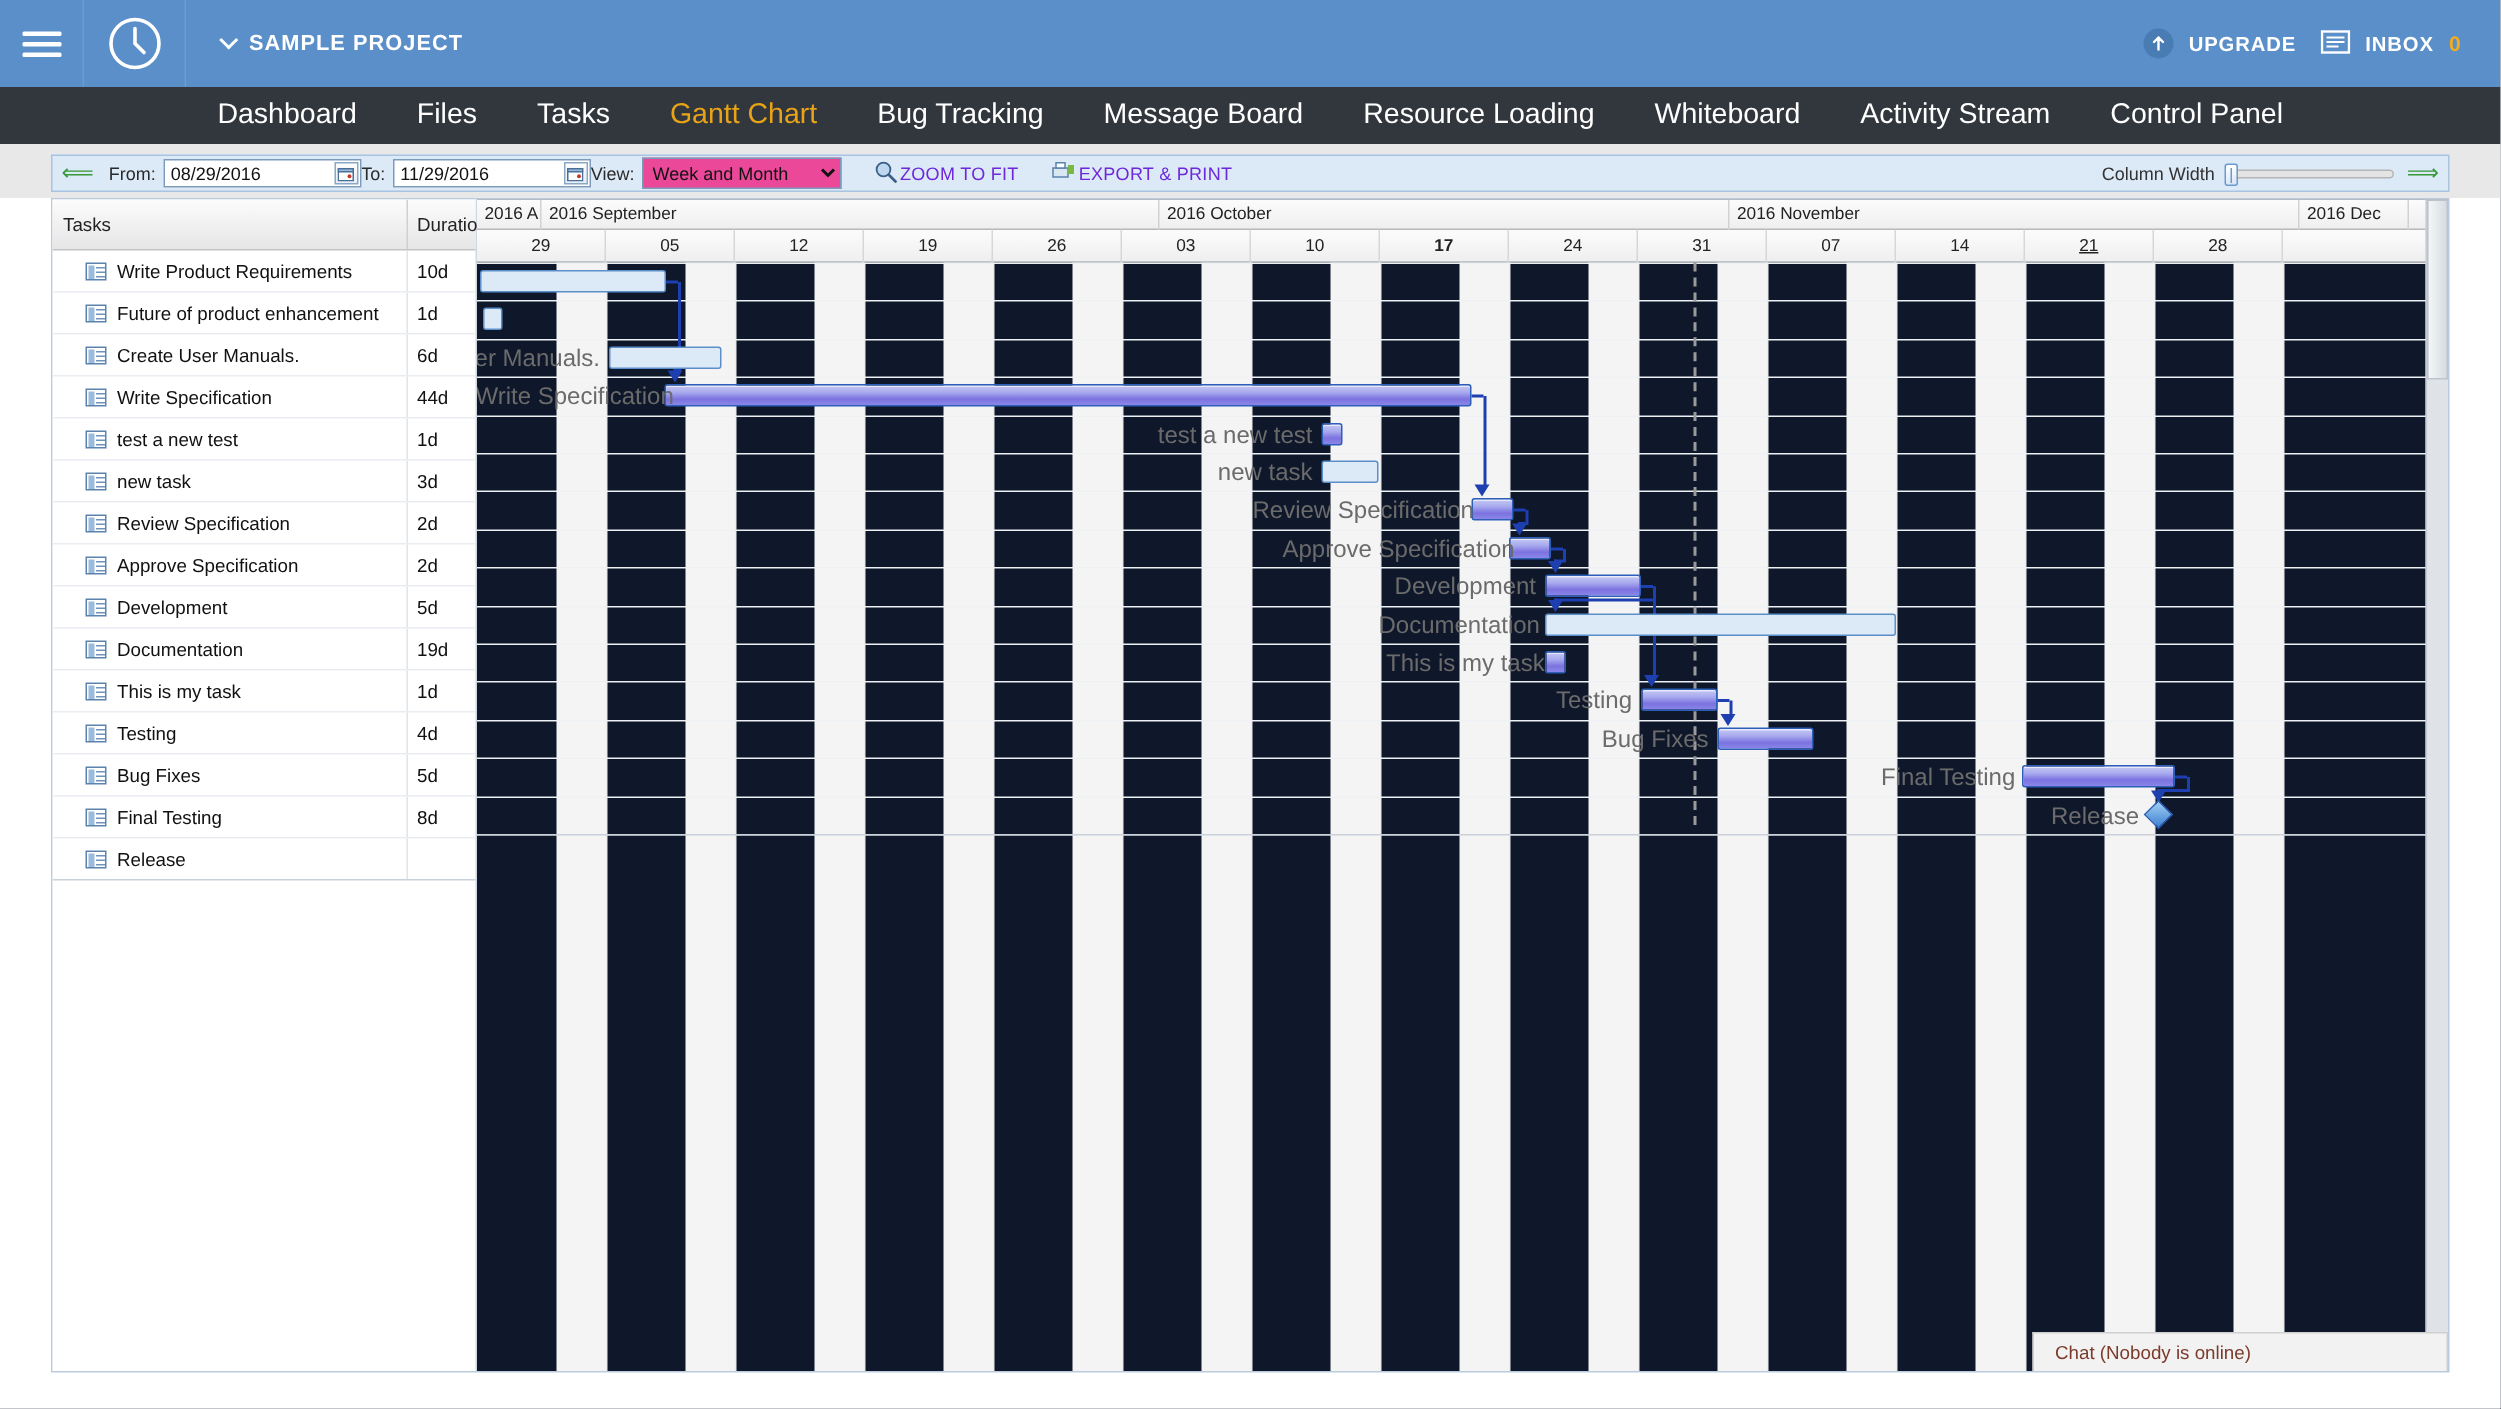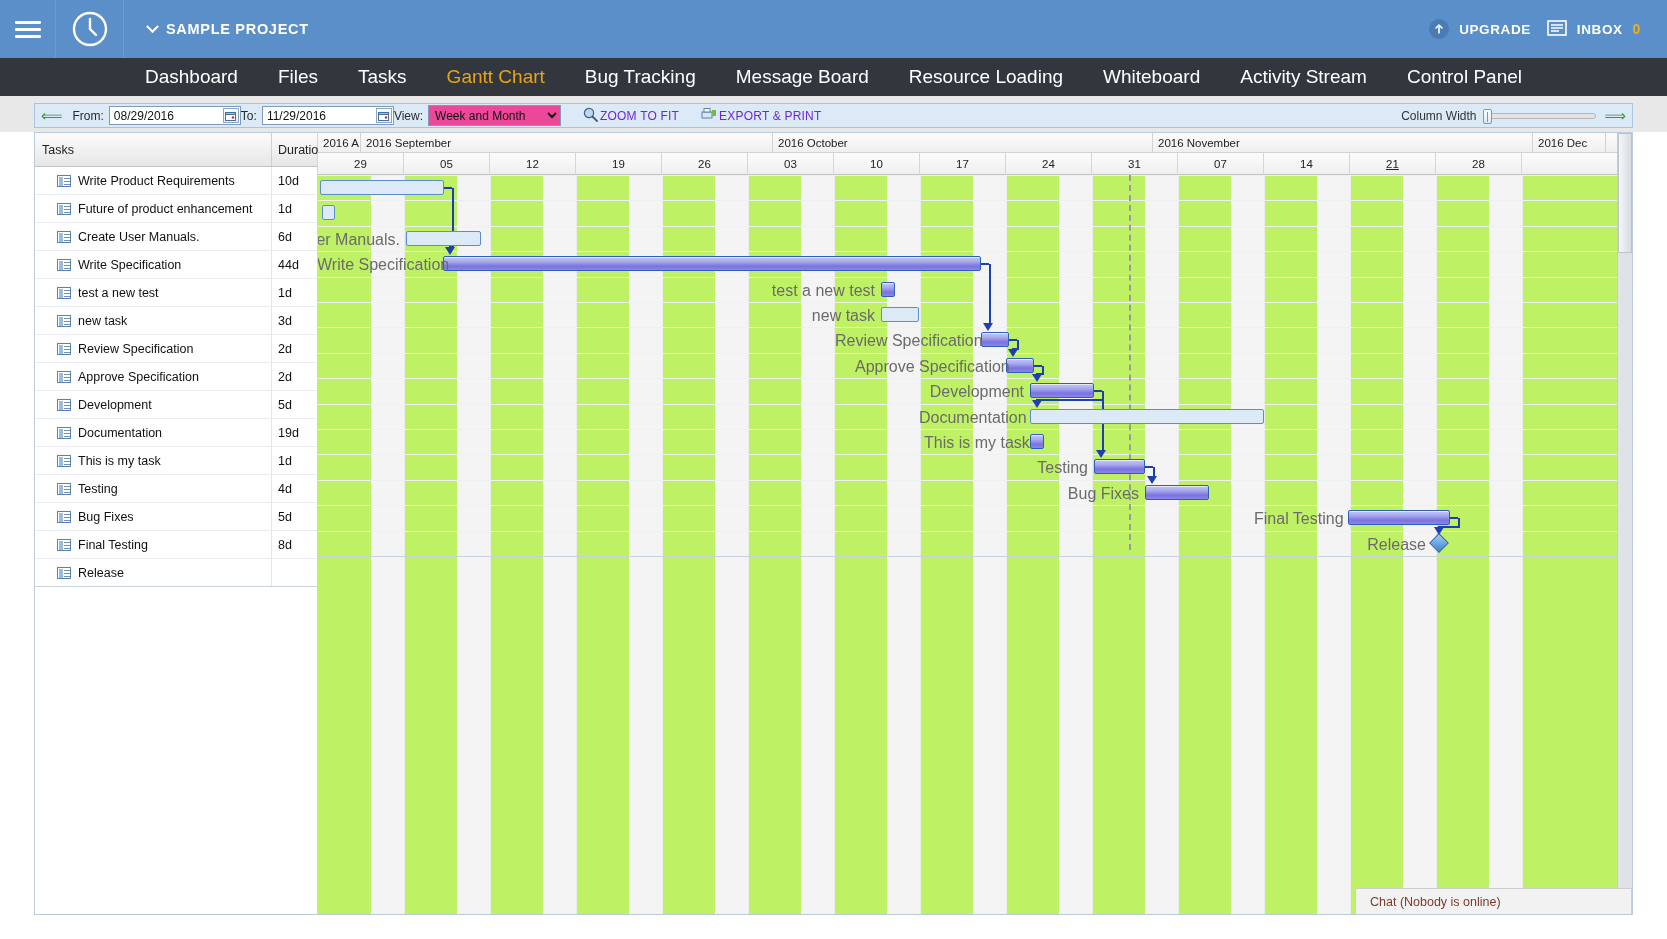--- a/index.html
+++ b/index.html
@@ -217,21 +217,21 @@
   .doc-ico::after{
     content:""; position:absolute; left:6px; top:2px; width:6px; height:1px;
     background:#6f93bb;
     box-shadow: 0 3px 0 #6f93bb, 0 6px 0 #6f93bb;
   }
 
   
   .chartarea {
     flex: 1;
     position: relative;
-    background: #bef264;
+    background: #0f172a;
     overflow: hidden;
   }
   .ch-month {
     position: absolute; top: 0; left:0; right:0;
     height: 20px;
     background: linear-gradient(#fcfcfc,#efefef);
     border-bottom: 1px solid #d2d2d2;
   }
   .month-cell {
     position: absolute; top: 0; height: 20px;
@@ -583,21 +583,21 @@
         <div class="month-cell" style="left: 1215px; width: 73px;">2016 Dec</div>
       </div>
     <div class="ch-week" id="week-header">
         <div class="week-cell" style="left: 0px; width: 86px;">29</div>
         <div class="week-cell" style="left: 86px; width: 86px;">05</div>
         <div class="week-cell" style="left: 172px; width: 86px;">12</div>
         <div class="week-cell" style="left: 258px; width: 86px;">19</div>
         <div class="week-cell" style="left: 344px; width: 86px;">26</div>
         <div class="week-cell" style="left: 430px; width: 86px;">03</div>
         <div class="week-cell" style="left: 516px; width: 86px;">10</div>
-        <div class="week-cell" style="left: 602px; width: 86px;">17</div>
+        <div class="week-cell" style="left: 602px; width: 86px; font-weight: bold;">17</div>
         <div class="week-cell" style="left: 688px; width: 86px;">24</div>
         <div class="week-cell" style="left: 774px; width: 86px;">31</div>
         <div class="week-cell" style="left: 860px; width: 86px;">07</div>
         <div class="week-cell" style="left: 946px; width: 86px;">14</div>
         <div class="week-cell" style="left: 1032px; width: 86px; text-decoration: underline;">21</div>
         <div class="week-cell" style="left: 1118px; width: 86px;">28</div>
       </div>
     <div class="grid-body" id="grid-body">
         <div class="col-band" style="left: 53.32px; width: 32.68px;"></div>
         <div class="col-line" style="left: 86px;"></div>

